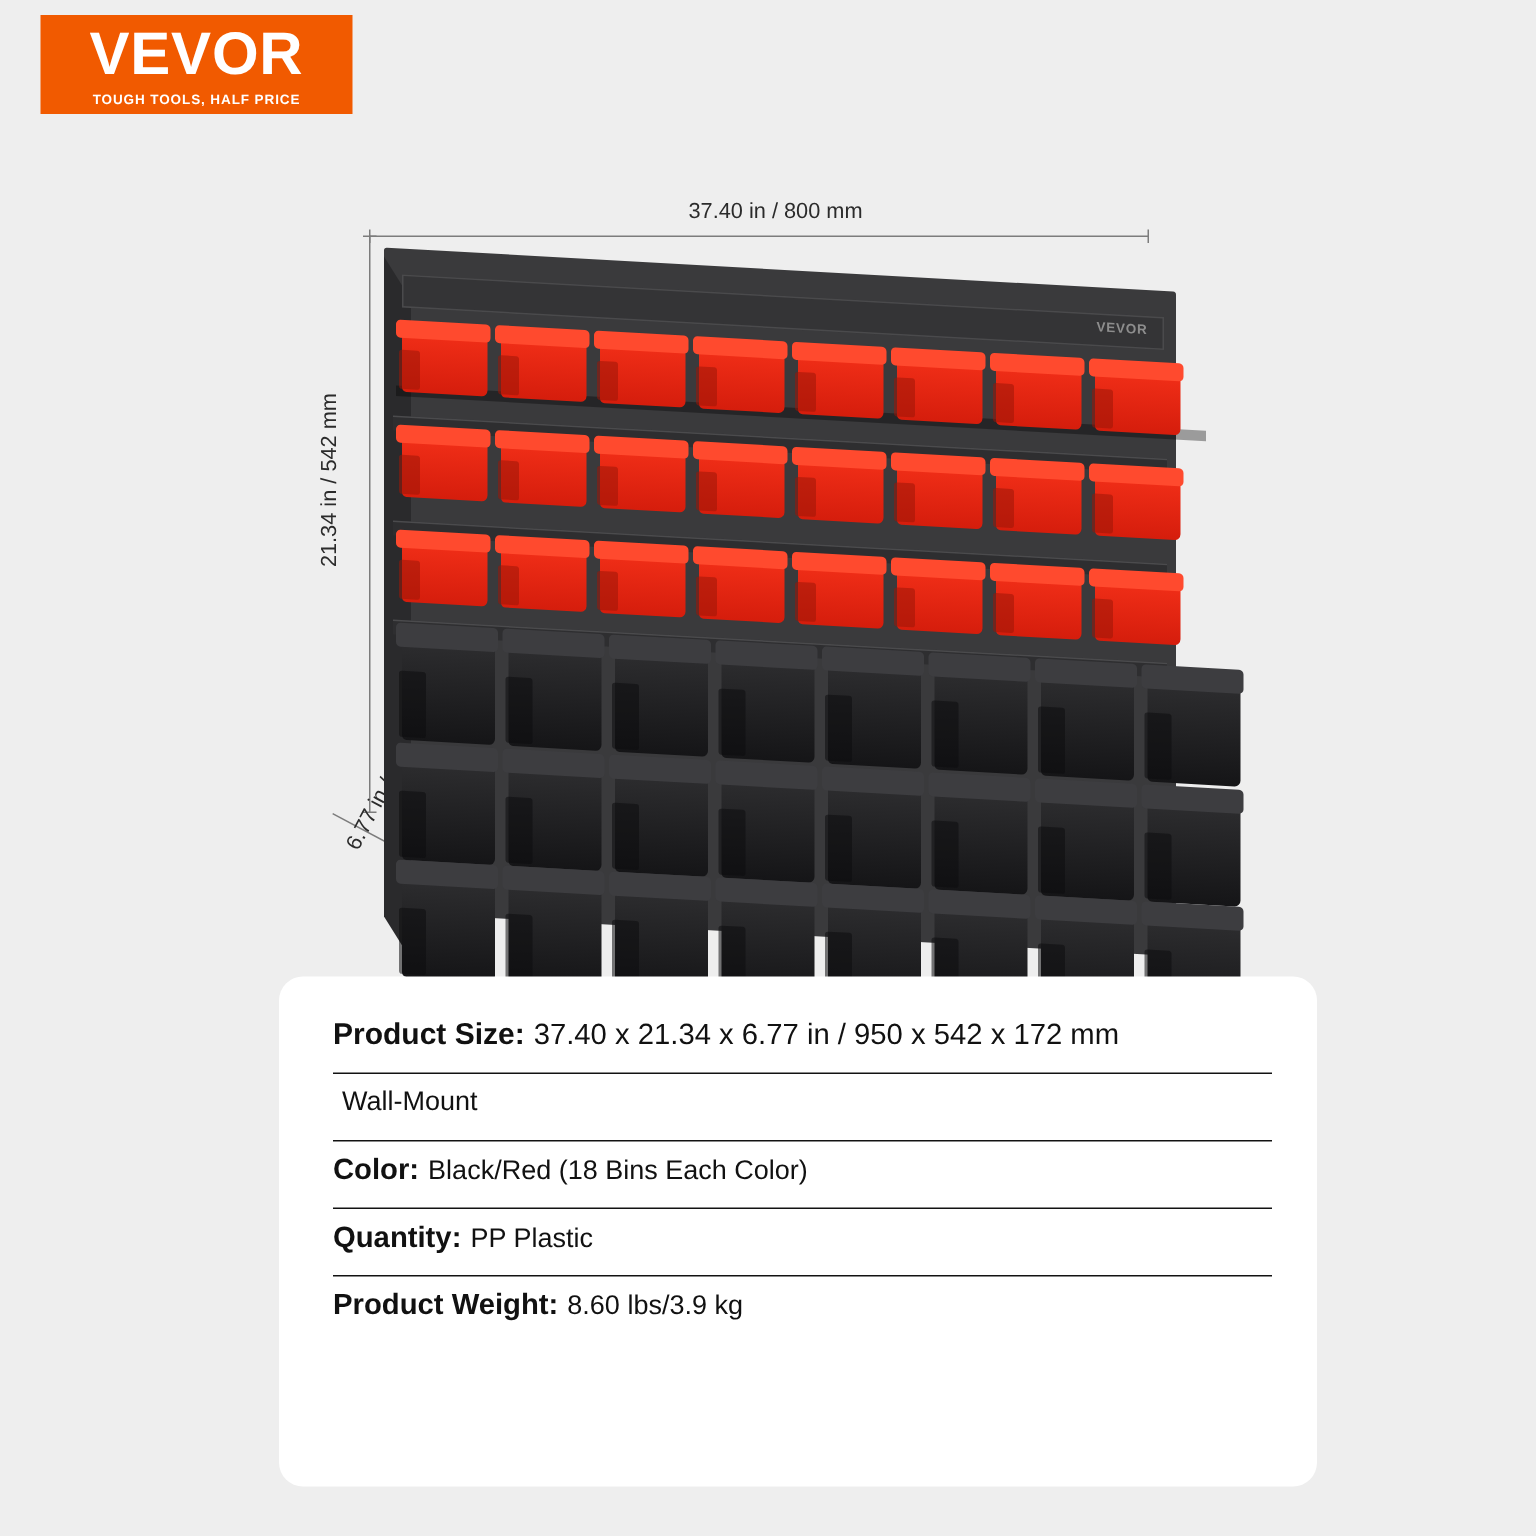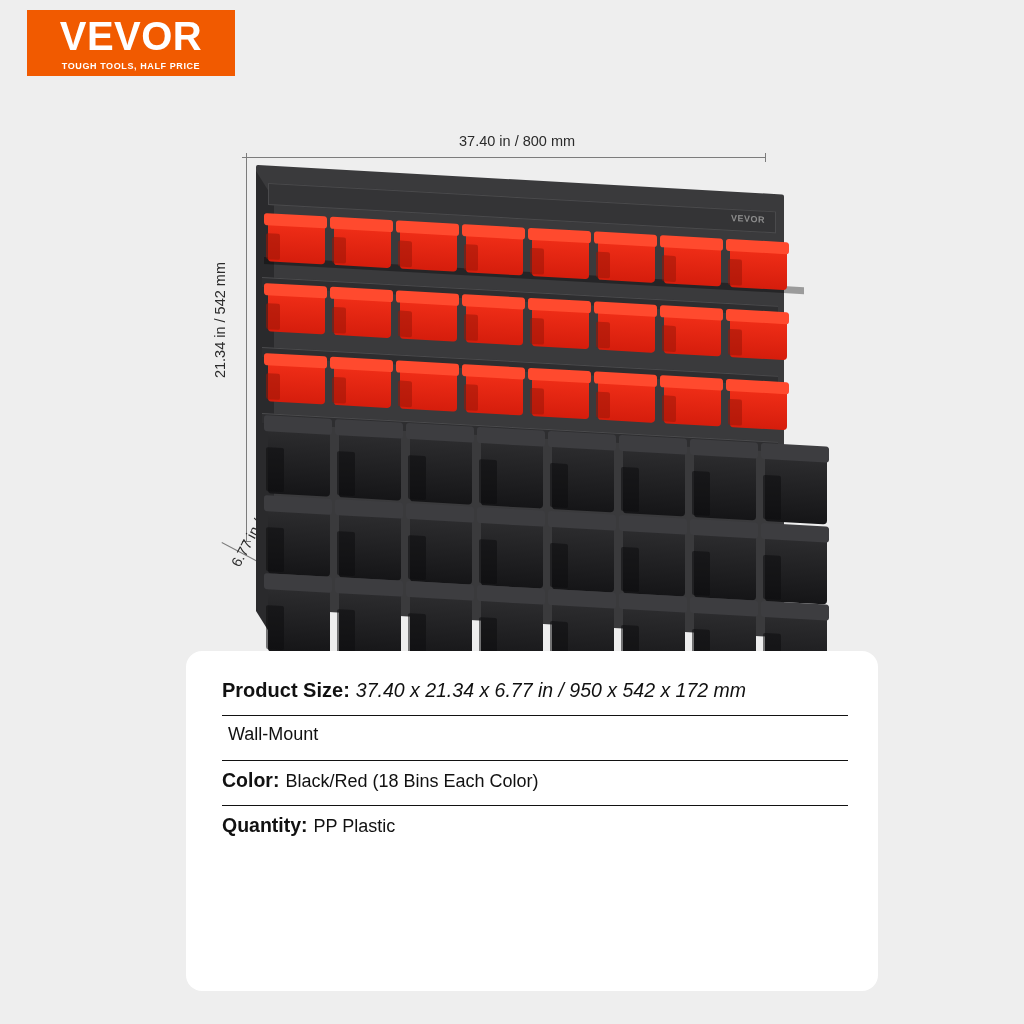--- a/index.html
+++ b/index.html
@@ -235,21 +235,21 @@
     font-weight: bold;
     color: #111111;
     white-space: nowrap;
   }
   .spec-value {
     font-size: 18px;
     color: #111111;
     margin-left: 6px;
   }
   .spec-row.big .spec-label { font-size: 20px; }
-  .spec-row.big .spec-value { font-size: 19.5px; font-style: italic; }
+  .spec-row.big .spec-value { font-size: 19.5px; }
 </style>
 </head>
 <body>
 
 <div class="logo-box">
   <div class="logo-word">VEVOR</div>
   <div class="logo-tag">TOUGH TOOLS, HALF PRICE</div>
 </div>
 
 <div class="product-area">
@@ -557,15 +557,19 @@
     <div class="spec-row">
       <span class="spec-label">Color:</span>
       <span class="spec-value">Black/Red (18 Bins Each Color)</span>
     </div>
 
     <div class="spec-row">
       <span class="spec-label">Quantity:</span>
       <span class="spec-value">PP Plastic</span>
     </div>
 
+    <div class="spec-row">
+      <span class="spec-label">Product Weight:</span>
+      <span class="spec-value">8.60 lbs/3.9 kg</span>
+    </div>
 
   </div>
 </div>
 
 </body></html>

